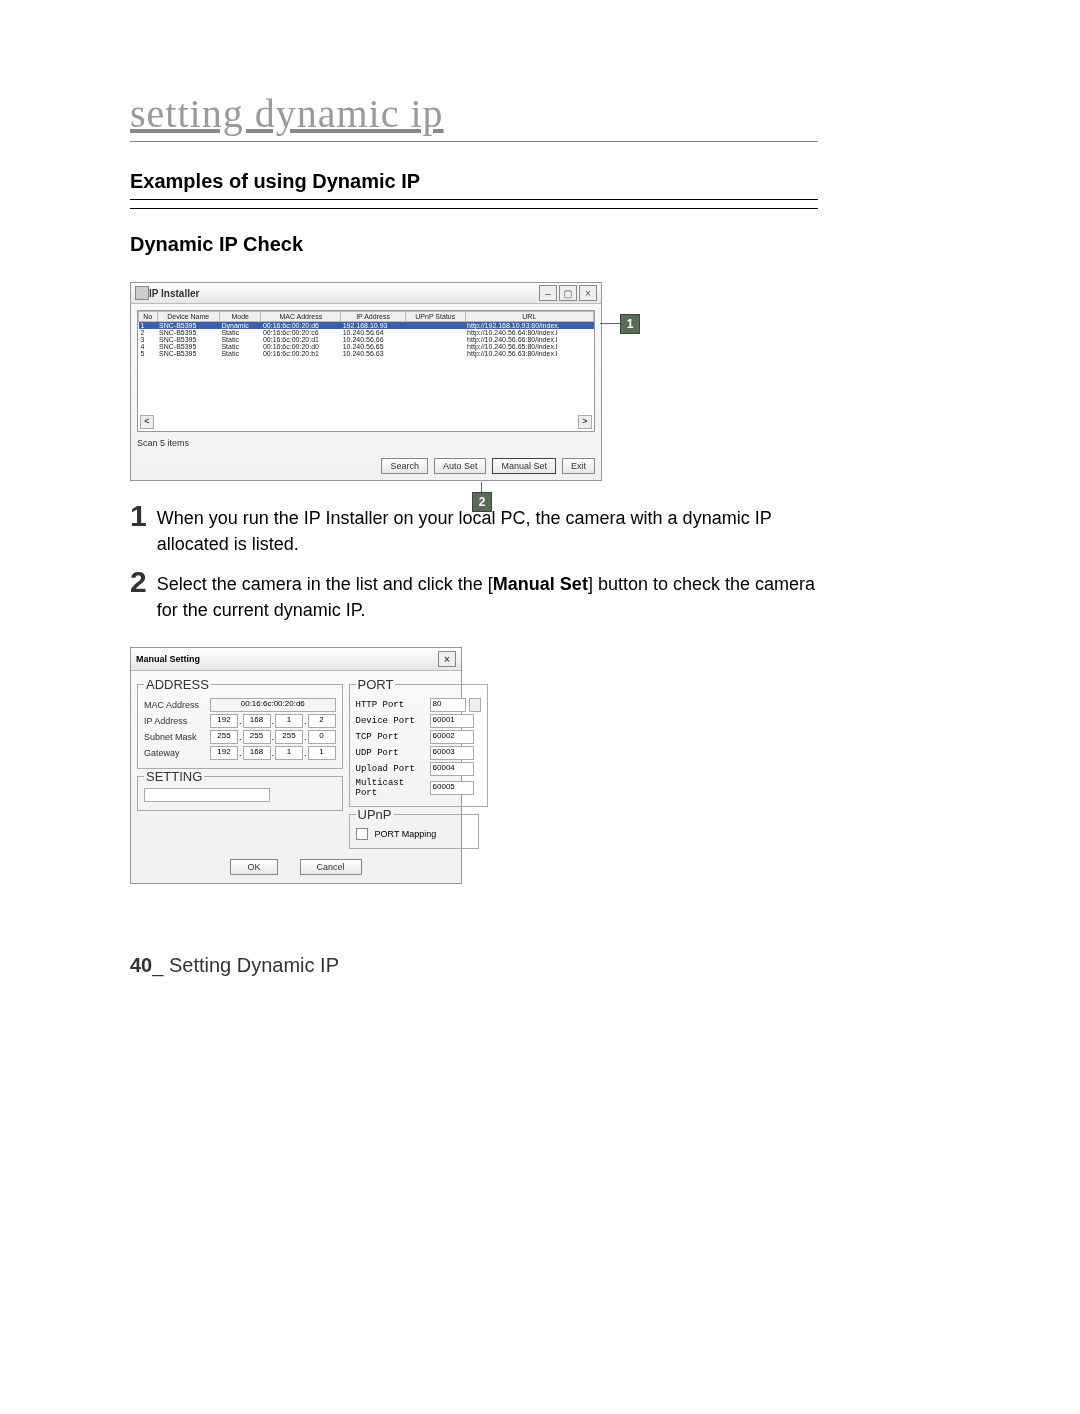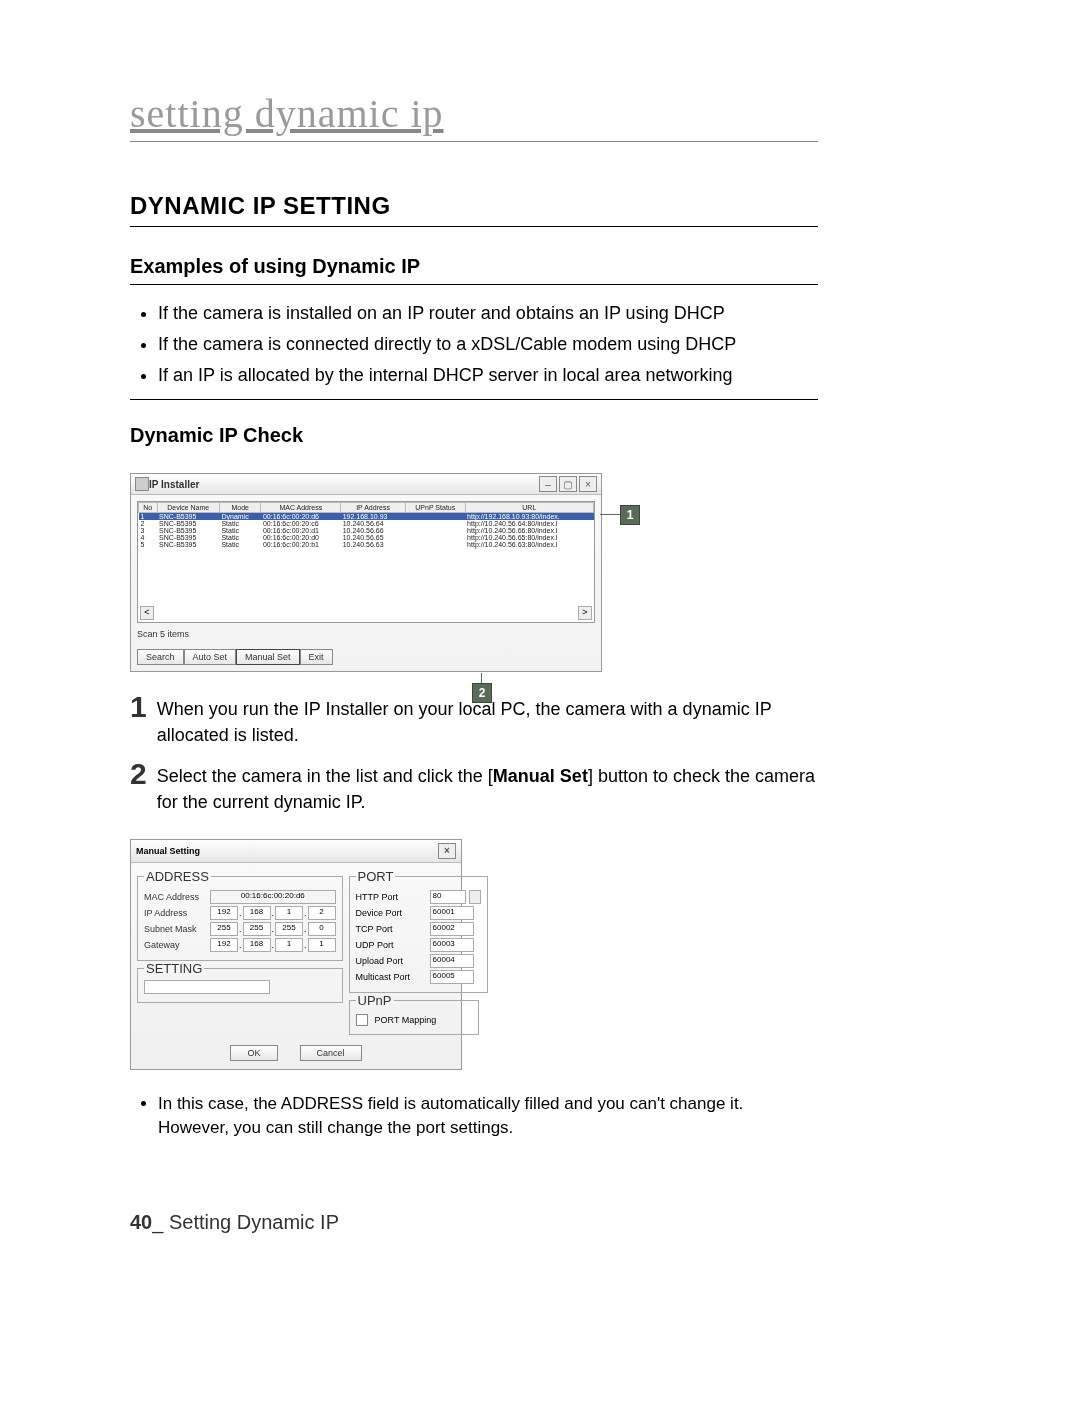--- a/index.html
+++ b/index.html
@@ -78,21 +78,21 @@
   .wbtn { width:16px;height:14px;border:1px solid #888;background:#eee;display:flex;align-items:center;justify-content:center;font-size:10px;color:#555;}
   .winbody { padding: 6px; }
   .tablewrap { border:1px solid #999; background:#fff; height:120px; overflow:hidden; position:relative;}
   table.devtable { border-collapse: collapse; width: 100%; font-size:7px; color:#222;}
   table.devtable th { background:#efefef; border:1px solid #bbb; padding:1px 2px; font-weight:normal; white-space:nowrap;}
   table.devtable td { padding:0 2px; white-space:nowrap;}
   tr.selhigh td { background:#3d5ea8; color:#fff;}
   .scroll-left { position:absolute; bottom:2px; left:2px; width:12px;height:12px;border:1px solid #aaa;background:#eee;font-size:9px;text-align:center;line-height:10px;}
   .scroll-right { position:absolute; bottom:2px; right:2px; width:12px;height:12px;border:1px solid #aaa;background:#eee;font-size:9px;text-align:center;line-height:10px;}
   .scanline { font-size:9px; color:#333; margin-top:6px;}
-  .btnrow { display:flex; margin-top:10px;}
+  .btnrow { display:flex; justify-content:flex-end; gap:6px; margin-top:10px;}
   .btn { font-size:9px; padding:2px 8px; border:1px solid #888; background:linear-gradient(#fff,#e7e7e7); color:#333;}
   .btn.accent { border:1px solid #444; }
 
   .callout {
     position:absolute;
     background:#5a6b5a;
     color:#fff;
     width:18px;height:18px;
     font-size:12px;font-weight:bold;
     display:flex;align-items:center;justify-content:center;
@@ -121,49 +121,43 @@
   .msdlg .mtitle { background:linear-gradient(#fff,#e6e6e6); border-bottom:1px solid #bbb; padding:3px 5px; font-weight:bold; display:flex; justify-content:space-between; align-items:center;}
   .msbody { padding:6px; display:flex; gap:6px;}
   fieldset.box { border:1px solid #aaa; padding:4px 6px 6px 6px; margin:0; }
   fieldset.box legend { font-size:13px; padding:0 2px; color:#333;}
   .row { display:flex; align-items:center; gap:4px; margin:2px 0;}
   .lbl { width:62px; color:#333;}
   .tf { border:1px solid #aaa; background:#fff; height:12px; font-size:8px; padding:0 2px;}
   .tf.ro { background:#f5f5f5;}
   .ipseg { display:flex; gap:1px; align-items:center;}
   .ipseg .seg { width:22px; text-align:center; }
-  .portlbl { width:70px;}
+  .portlbl { width:70px;font-family:Liberation Mono, monospace;}
   .pw-row { margin-top:6px;}
   .cbx { width:10px;height:10px;border:1px solid #888;display:inline-block;background:#fff; margin-right:3px;}
   .msbtnrow { display:flex; justify-content:center; gap:22px; padding:4px 0 8px 0;}
   .msbtnrow .btn { padding:2px 16px;}
   .spinner { width:10px;height:12px;border:1px solid #aaa;background:#eee;margin-left:-1px;}
 
   .note { margin-top:22px; font-size:17px; line-height:1.45;}
   .note ul { list-style:disc; padding-left:28px; margin:0;}
   .footer { margin-top:70px; font-size:20px; color:#333;}
   .footer .pnum { font-weight:bold;}
 
 </style>
 </head>
 <body>
 
 <div class="page">
 
   <div class="chapter">setting dynamic ip</div>
 
-  <div class="h1">DYNAMIC IP SETTING</div>
 
   <div class="h2">Examples of using Dynamic IP</div>
 
-  <ul class="bullets">
-    <li>If the camera is installed on an IP router and obtains an IP using DHCP</li>
-    <li>If the camera is connected directly to a xDSL/Cable modem using DHCP</li>
-    <li>If an IP is allocated by the internal DHCP server in local area networking</li>
-  </ul>
   <hr class="sep">
 
   <div class="h3">Dynamic IP Check</div>
 
   <div style="position:relative; width:520px;">
     <div class="win">
       <div class="titlebar">
         <span class="left">
           <span class="ticon"></span>
           <span>IP Installer</span>
@@ -350,23 +344,18 @@
             </div>
         </fieldset>
       </div>
     </div>
     <div class="msbtnrow">
       <div class="btn">OK</div>
       <div class="btn">Cancel</div>
     </div>
   </div>
 
-  <div class="note">
-    <ul>
-      <li>In this case, the ADDRESS field is automatically filled and you can't change it. However, you can still change the port settings.</li>
-    </ul>
-  </div>
 
   <div class="footer">
     <span class="pnum">40</span><span>_</span><span> Setting Dynamic IP</span>
   </div>
 
 </div>
 
 </body></html>

